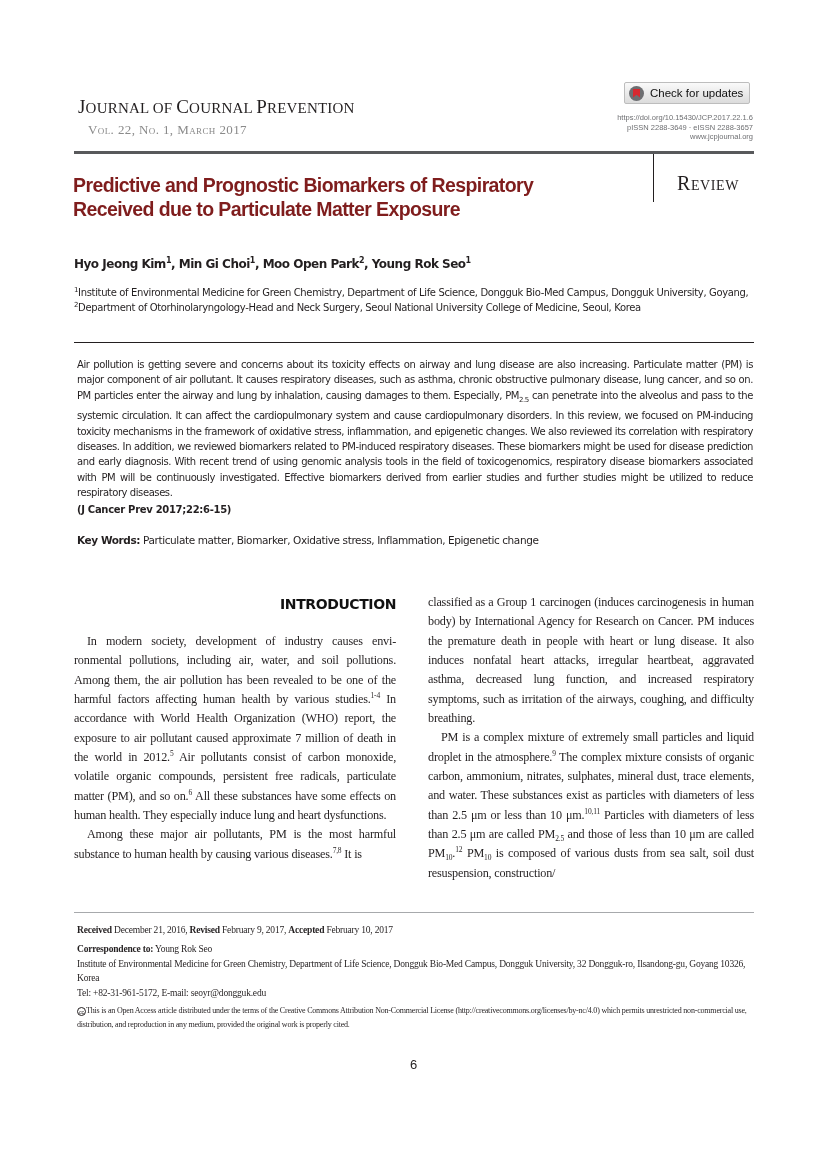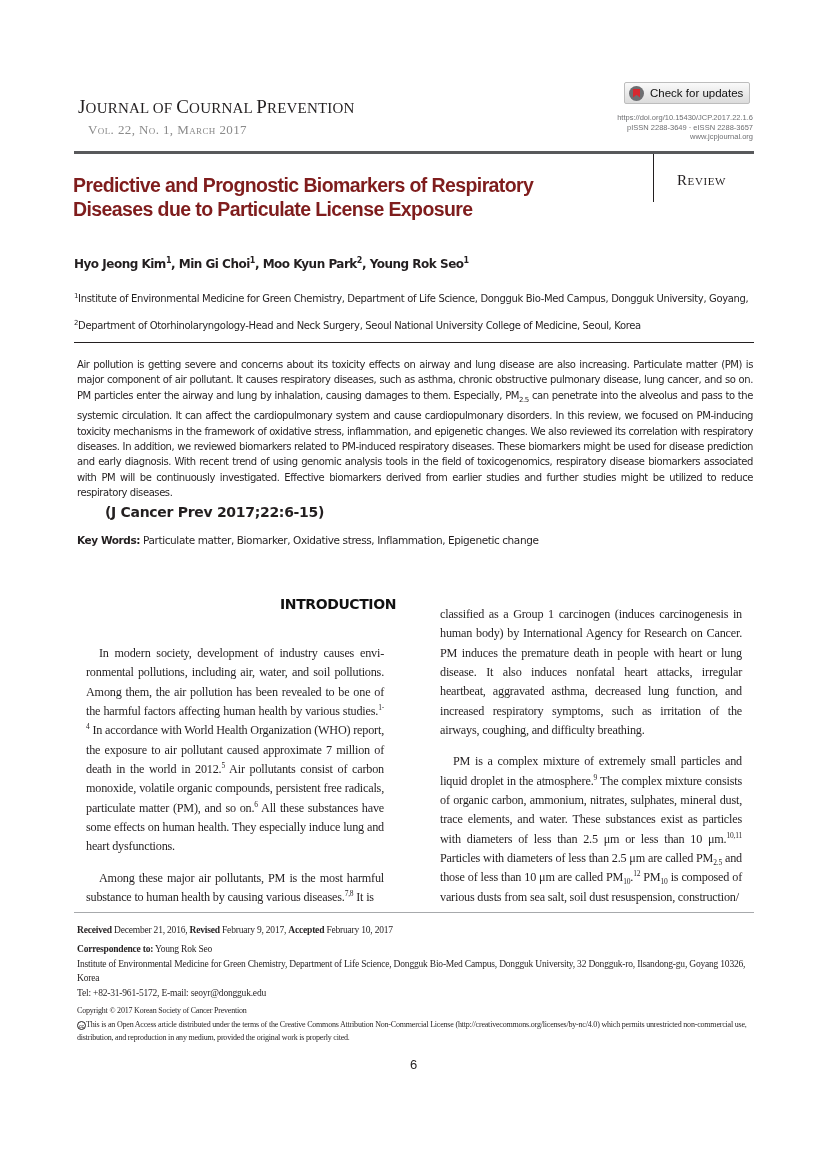--- a/index.html
+++ b/index.html
@@ -10,41 +10,41 @@
   .journal-title { left: 78px; top: 96px; font-family: "Liberation Serif", serif; font-size: 15px; letter-spacing: 0.2px; color: #231f20; font-variant: small-caps; }
   .journal-title .big { font-size: 19px; }
   .volume { left: 88px; top: 122px; font-family: "Liberation Serif", serif; font-size: 13px; color: #8a8a8a; font-variant: small-caps; letter-spacing: 0.4px; }
   .check-btn { left: 624px; top: 82px; width: 126px; height: 22px; border: 1px solid #bdbdbd; border-radius: 2px; background: linear-gradient(#fafafa, #dcdcdc); display: flex; align-items: center; box-sizing: border-box; padding-left: 4px; }
   .check-btn .ic { width: 15px; height: 15px; border-radius: 50%; background: #6d6e71; position: relative; margin-right: 6px; flex: none; }
   .check-btn .ic::before { content: ""; position: absolute; left: 4px; top: 3px; width: 7px; height: 9px; background: #d7282f; clip-path: polygon(0 0, 100% 0, 100% 100%, 50% 70%, 0 100%); }
   .check-btn .lbl { font-family: "Liberation Sans", sans-serif; font-size: 11.5px; color: #111; }
   .doi { right: 74px; top: 113px; text-align: right; font-family: "Liberation Sans", sans-serif; font-size: 7.5px; line-height: 9.5px; color: #6d6e71; }
   .top-rule { left: 74px; top: 151px; width: 680px; height: 3px; background: #58595b; }
   .vert-rule { left: 653px; top: 154px; width: 1px; height: 48px; background: #231f20; }
-  .review { left: 677px; top: 172px; font-family: "Liberation Serif", serif; font-variant: small-caps; font-size: 15px; letter-spacing: 0.6px; color: #231f20; }
+  .review { left: 677px; top: 172px; font-family: "Liberation Serif", serif; font-variant: small-caps; font-size: 20px; letter-spacing: 0.6px; color: #231f20; }
 
   
   .title { left: 73px; top: 173px; width: 560px; font-family: "Liberation Sans", sans-serif; font-weight: bold; font-size: 19.5px; line-height: 24px; letter-spacing: -0.6px; color: #7f1d1d; }
   .authors { left: 74px; top: 256px; font-family: "DejaVu Sans", sans-serif; font-weight: bold; font-size: 12px; letter-spacing: -0.5px; color: #231f20; }
   .authors sup { font-size: 8px; }
-  .affil { left: 74px; top: 284px; width: 680px; font-family: "DejaVu Sans", sans-serif; font-size: 10px; line-height: 25px; letter-spacing: -0.35px; color: #231f20; }
+  .affil { left: 74px; top: 284px; width: 680px; font-family: "DejaVu Sans", sans-serif; font-size: 10px; line-height: 12px; letter-spacing: -0.35px; color: #231f20; }
   .affil sup { font-size: 7px; }
   .mid-rule { left: 74px; top: 342px; width: 680px; height: 1px; background: #231f20; }
 
   
   .abstract { left: 77px; top: 357px; width: 676px; font-family: "DejaVu Sans", sans-serif; font-size: 10px; line-height: 15.4px; letter-spacing: -0.42px; text-align: justify; color: #231f20; }
   .abstract sub { font-size: 7px; }
-  .citation { left: 77px; top: 504px; font-family: "DejaVu Sans", sans-serif; font-weight: bold; font-size: 14px; letter-spacing: -0.3px; color: #231f20; margin-left: 28px; }
+  .citation { left: 77px; top: 504px; font-family: "DejaVu Sans", sans-serif; font-weight: bold; font-size: 10px; letter-spacing: -0.3px; color: #231f20; }
   .keywords { left: 77px; top: 534px; font-family: "DejaVu Sans", sans-serif; font-size: 10.5px; letter-spacing: -0.4px; color: #231f20; text-align: right; }
   .keywords .kl { font-weight: bold; }
 
   
   .section-head { left: 74px; top: 596px; width: 322px; text-align: right; font-family: "DejaVu Sans", sans-serif; font-weight: bold; font-size: 14px; letter-spacing: -0.4px; color: #111; }
   .col { font-family: "Liberation Serif", serif; font-size: 12.2px; line-height: 19.35px; text-align: justify; color: #231f20; letter-spacing: -0.2px; }
-  .col p { margin: 12px; text-indent: 13px; }
+  .col p { margin: 0; text-indent: 13px; }
   .col p.noind { text-indent: 0; }
   .col sup { font-size: 7.5px; line-height: 0; }
   .col sub { font-size: 7.5px; line-height: 0; }
   .col-left { left: 74px; top: 632px; width: 322px; }
   .col-right { left: 428px; top: 593px; width: 326px; }
 
   
   .foot-rule { left: 74px; top: 912px; width: 680px; height: 1px; background: #a7a9ac; }
   .footer { left: 77px; width: 676px; font-family: "Liberation Serif", serif; color: #231f20; }
   .received { top: 925px; font-size: 9.5px; letter-spacing: -0.2px; }
@@ -70,24 +70,24 @@
   <div>pISSN 2288-3649 · eISSN 2288-3657</div>
   <div>www.jcpjournal.org</div>
 </div>
 
 <div class="abs top-rule"></div>
 <div class="abs vert-rule"></div>
 <div class="abs review">Review</div>
 
 <div class="abs title">
   <div>Predictive and Prognostic Biomarkers of Respiratory</div>
-  <div>Diseases due to Particulate License Exposure</div>
+  <div>Received due to Particulate Matter Exposure</div>
 </div>
 
-<div class="abs authors"><span>Hyo Jeong Kim</span><sup>1</sup><span>, </span><span>Min Gi Choi</span><sup>1</sup><span>, </span><span>Moo Kyun Park</span><sup>2</sup><span>, </span><span>Young Rok Seo</span><sup>1</sup></div>
+<div class="abs authors"><span>Hyo Jeong Kim</span><sup>1</sup><span>, </span><span>Min Gi Choi</span><sup>1</sup><span>, </span><span>Moo Open Park</span><sup>2</sup><span>, </span><span>Young Rok Seo</span><sup>1</sup></div>
 
 <div class="abs affil">
   <div><sup>1</sup><span>Institute of Environmental Medicine for Green Chemistry, Department of Life Science, Dongguk Bio-Med Campus, Dongguk University, Goyang,</span></div>
   <div><sup>2</sup><span>Department of Otorhinolaryngology-Head and Neck Surgery, Seoul National University College of Medicine, Seoul, Korea</span></div>
 </div>
 
 <div class="abs mid-rule"></div>
 
 <div class="abs abstract"><span>Air pollution is getting severe and concerns about its toxicity effects on airway and lung disease are also increasing. Particulate matter (PM) is major component of air pollutant. It causes respiratory diseases, such as asthma, chronic obstructive pulmonary disease, lung cancer, and so on. PM particles enter the airway and lung by inhalation, causing damages to them. Especially, PM</span><sub>2.5</sub><span> can penetrate into the alveolus and pass to the systemic circulation. It can affect the cardiopulmonary system and cause cardiopulmonary disorders. In this review, we focused on PM-inducing toxicity mechanisms in the framework of oxidative stress, inflammation, and epigenetic changes. We also reviewed its correlation with respiratory diseases. In addition, we reviewed biomarkers related to PM-induced respiratory diseases. These biomarkers might be used for disease prediction and early diagnosis. With recent trend of using genomic analysis tools in the field of toxicogenomics, respiratory disease biomarkers associated with PM will be continuously investigated. Effective biomarkers derived from earlier studies and further studies might be utilized to reduce respiratory diseases.</span></div>
 <div class="abs citation">(J Cancer Prev 2017;22:6-15)</div>
@@ -108,17 +108,16 @@
 <div class="abs foot-rule"></div>
 <div class="abs footer received"><b>Received</b><span> December 21, 2016, </span><b>Revised</b><span> February 9, 2017, </span><b>Accepted</b><span> February 10, 2017</span></div>
 
 <div class="abs footer corr">
   <div><b>Correspondence to:</b><span> Young Rok Seo</span></div>
   <div>Institute of Environmental Medicine for Green Chemistry, Department of Life Science, Dongguk Bio-Med Campus, Dongguk University, 32 Dongguk-ro, Ilsandong-gu, Goyang 10326, Korea</div>
   <div>Tel: +82-31-961-5172, E-mail: seoyr@dongguk.edu</div>
 </div>
 
 <div class="abs footer copyright">
-  <div>Copyright © 2017 Korean Society of Cancer Prevention</div>
   <div><span class="cc">cc</span><span>This is an Open Access article distributed under the terms of the Creative Commons Attribution Non-Commercial License (http://creativecommons.org/licenses/by-nc/4.0) which permits unrestricted non-commercial use, distribution, and reproduction in any medium, provided the original work is properly cited.</span></div>
 </div>
 
 <div class="abs page-num">6</div>
 
 </body></html>

